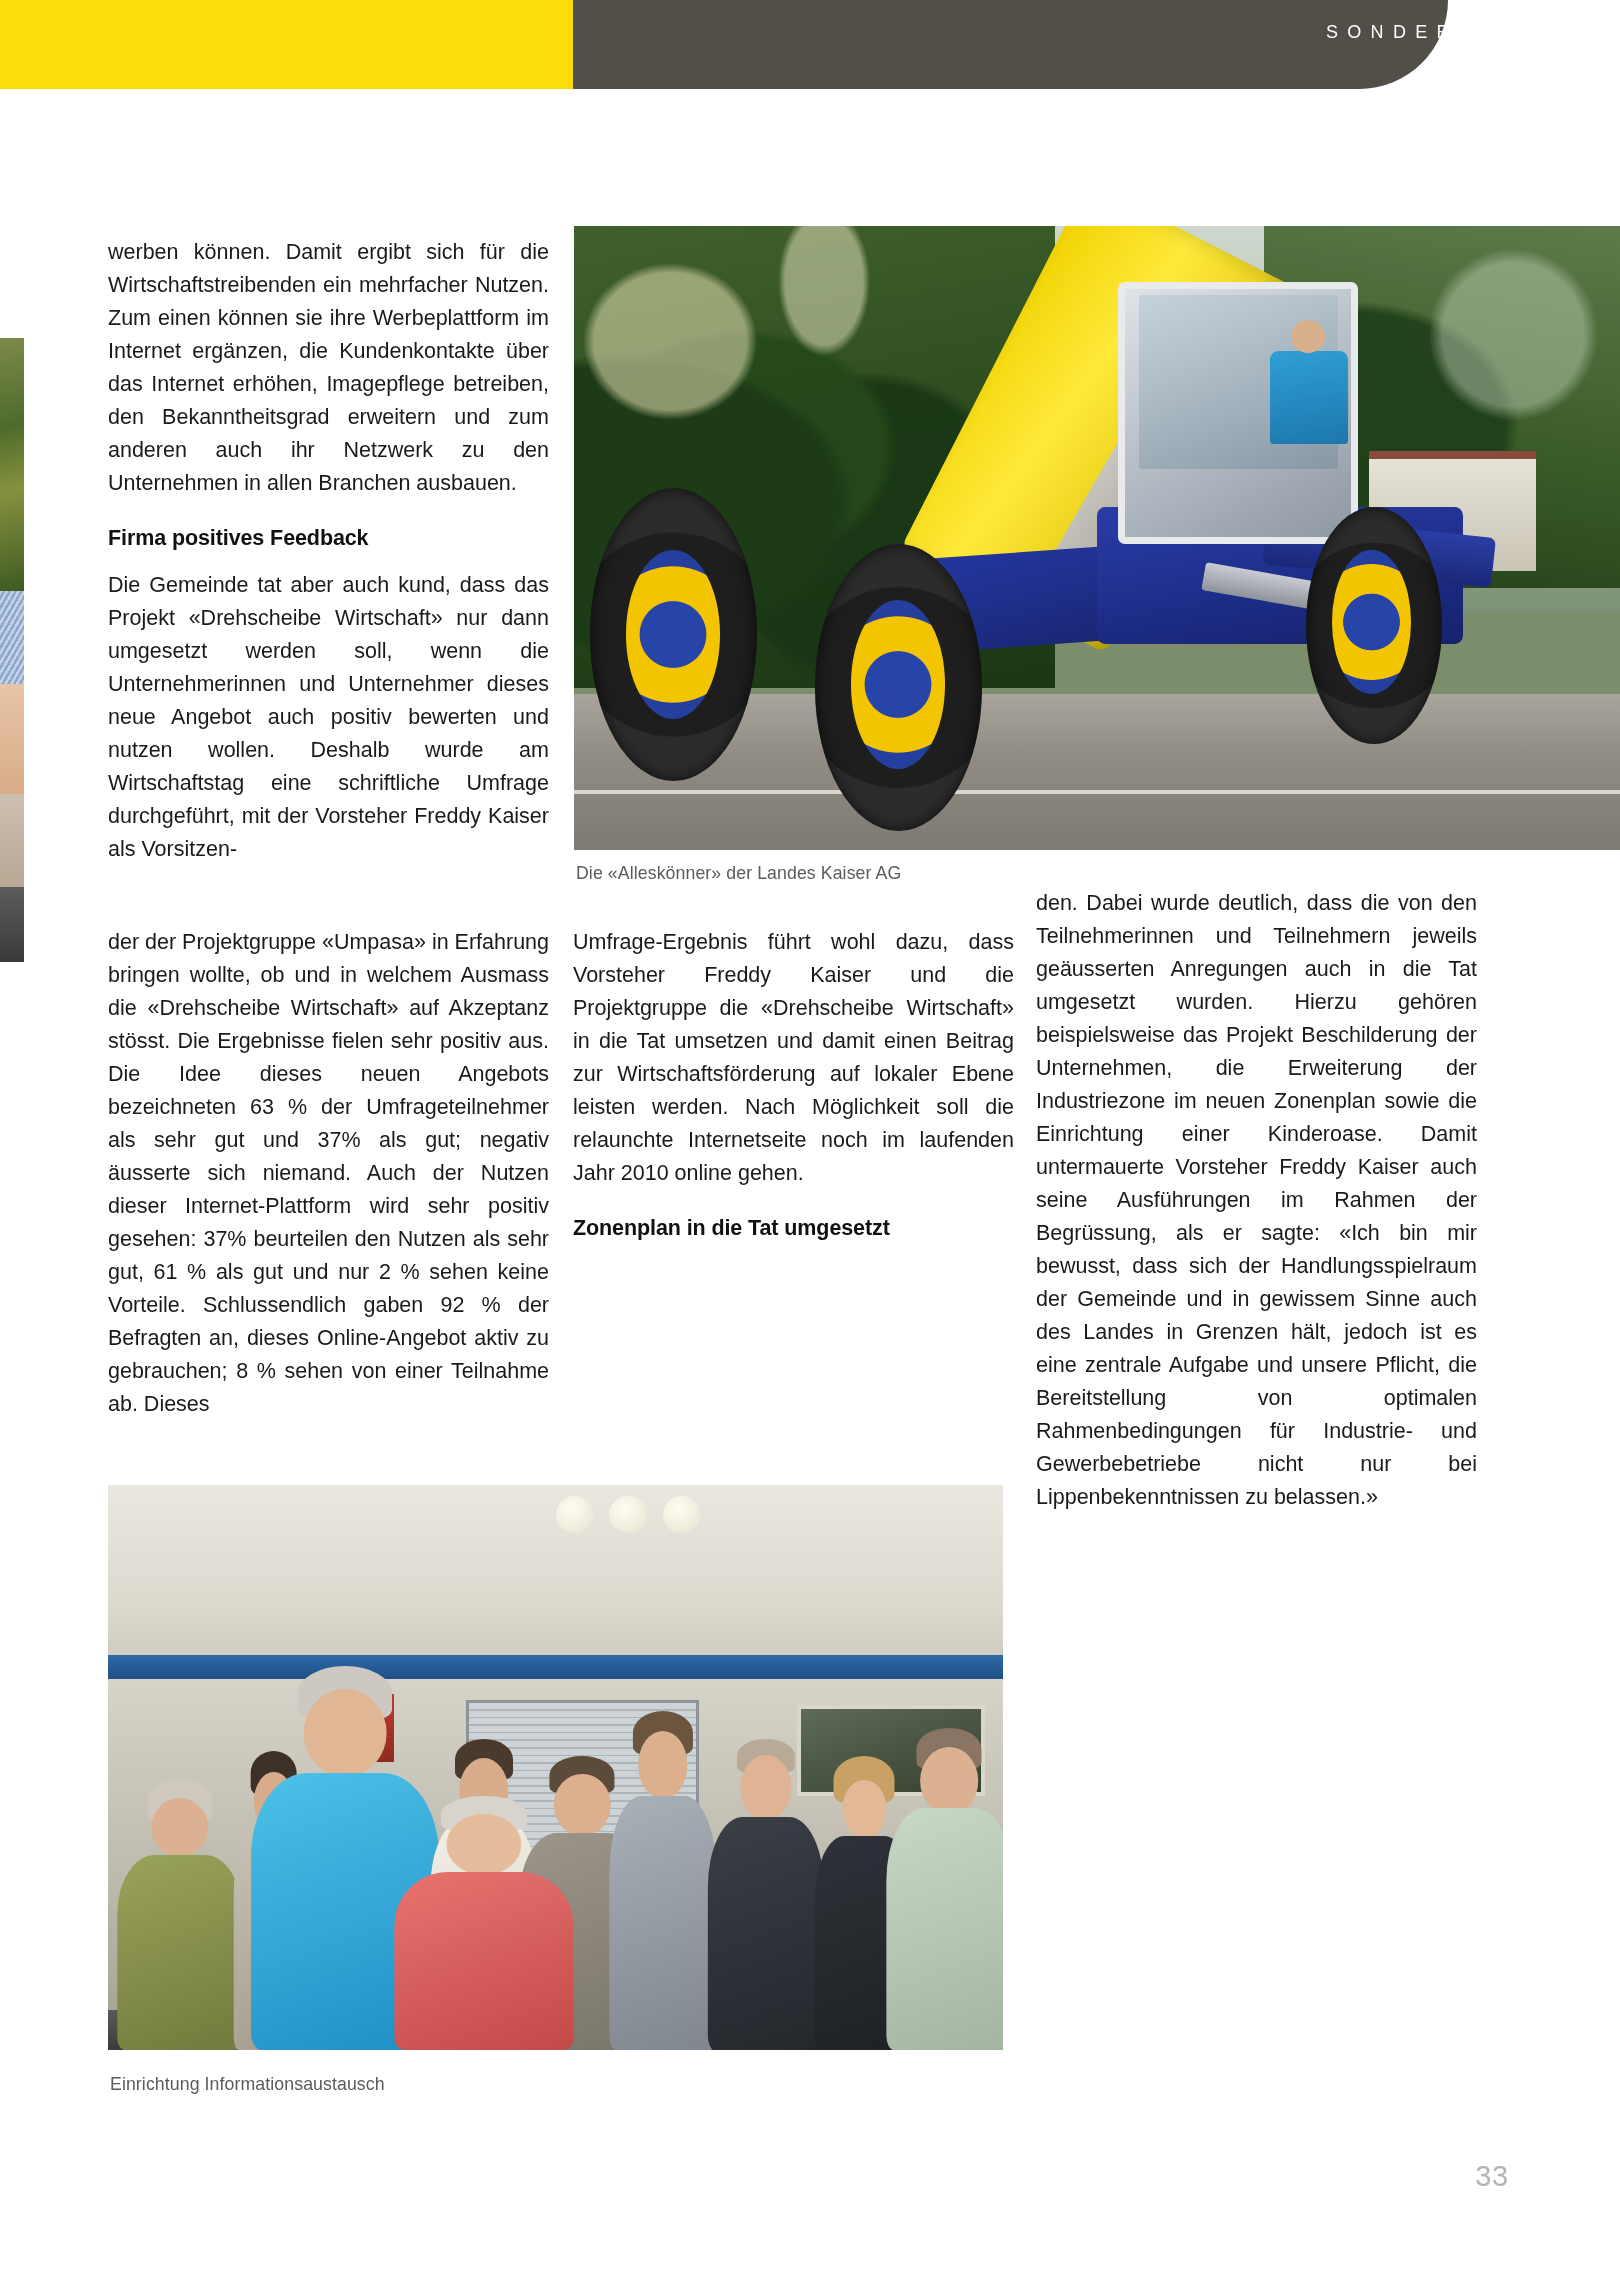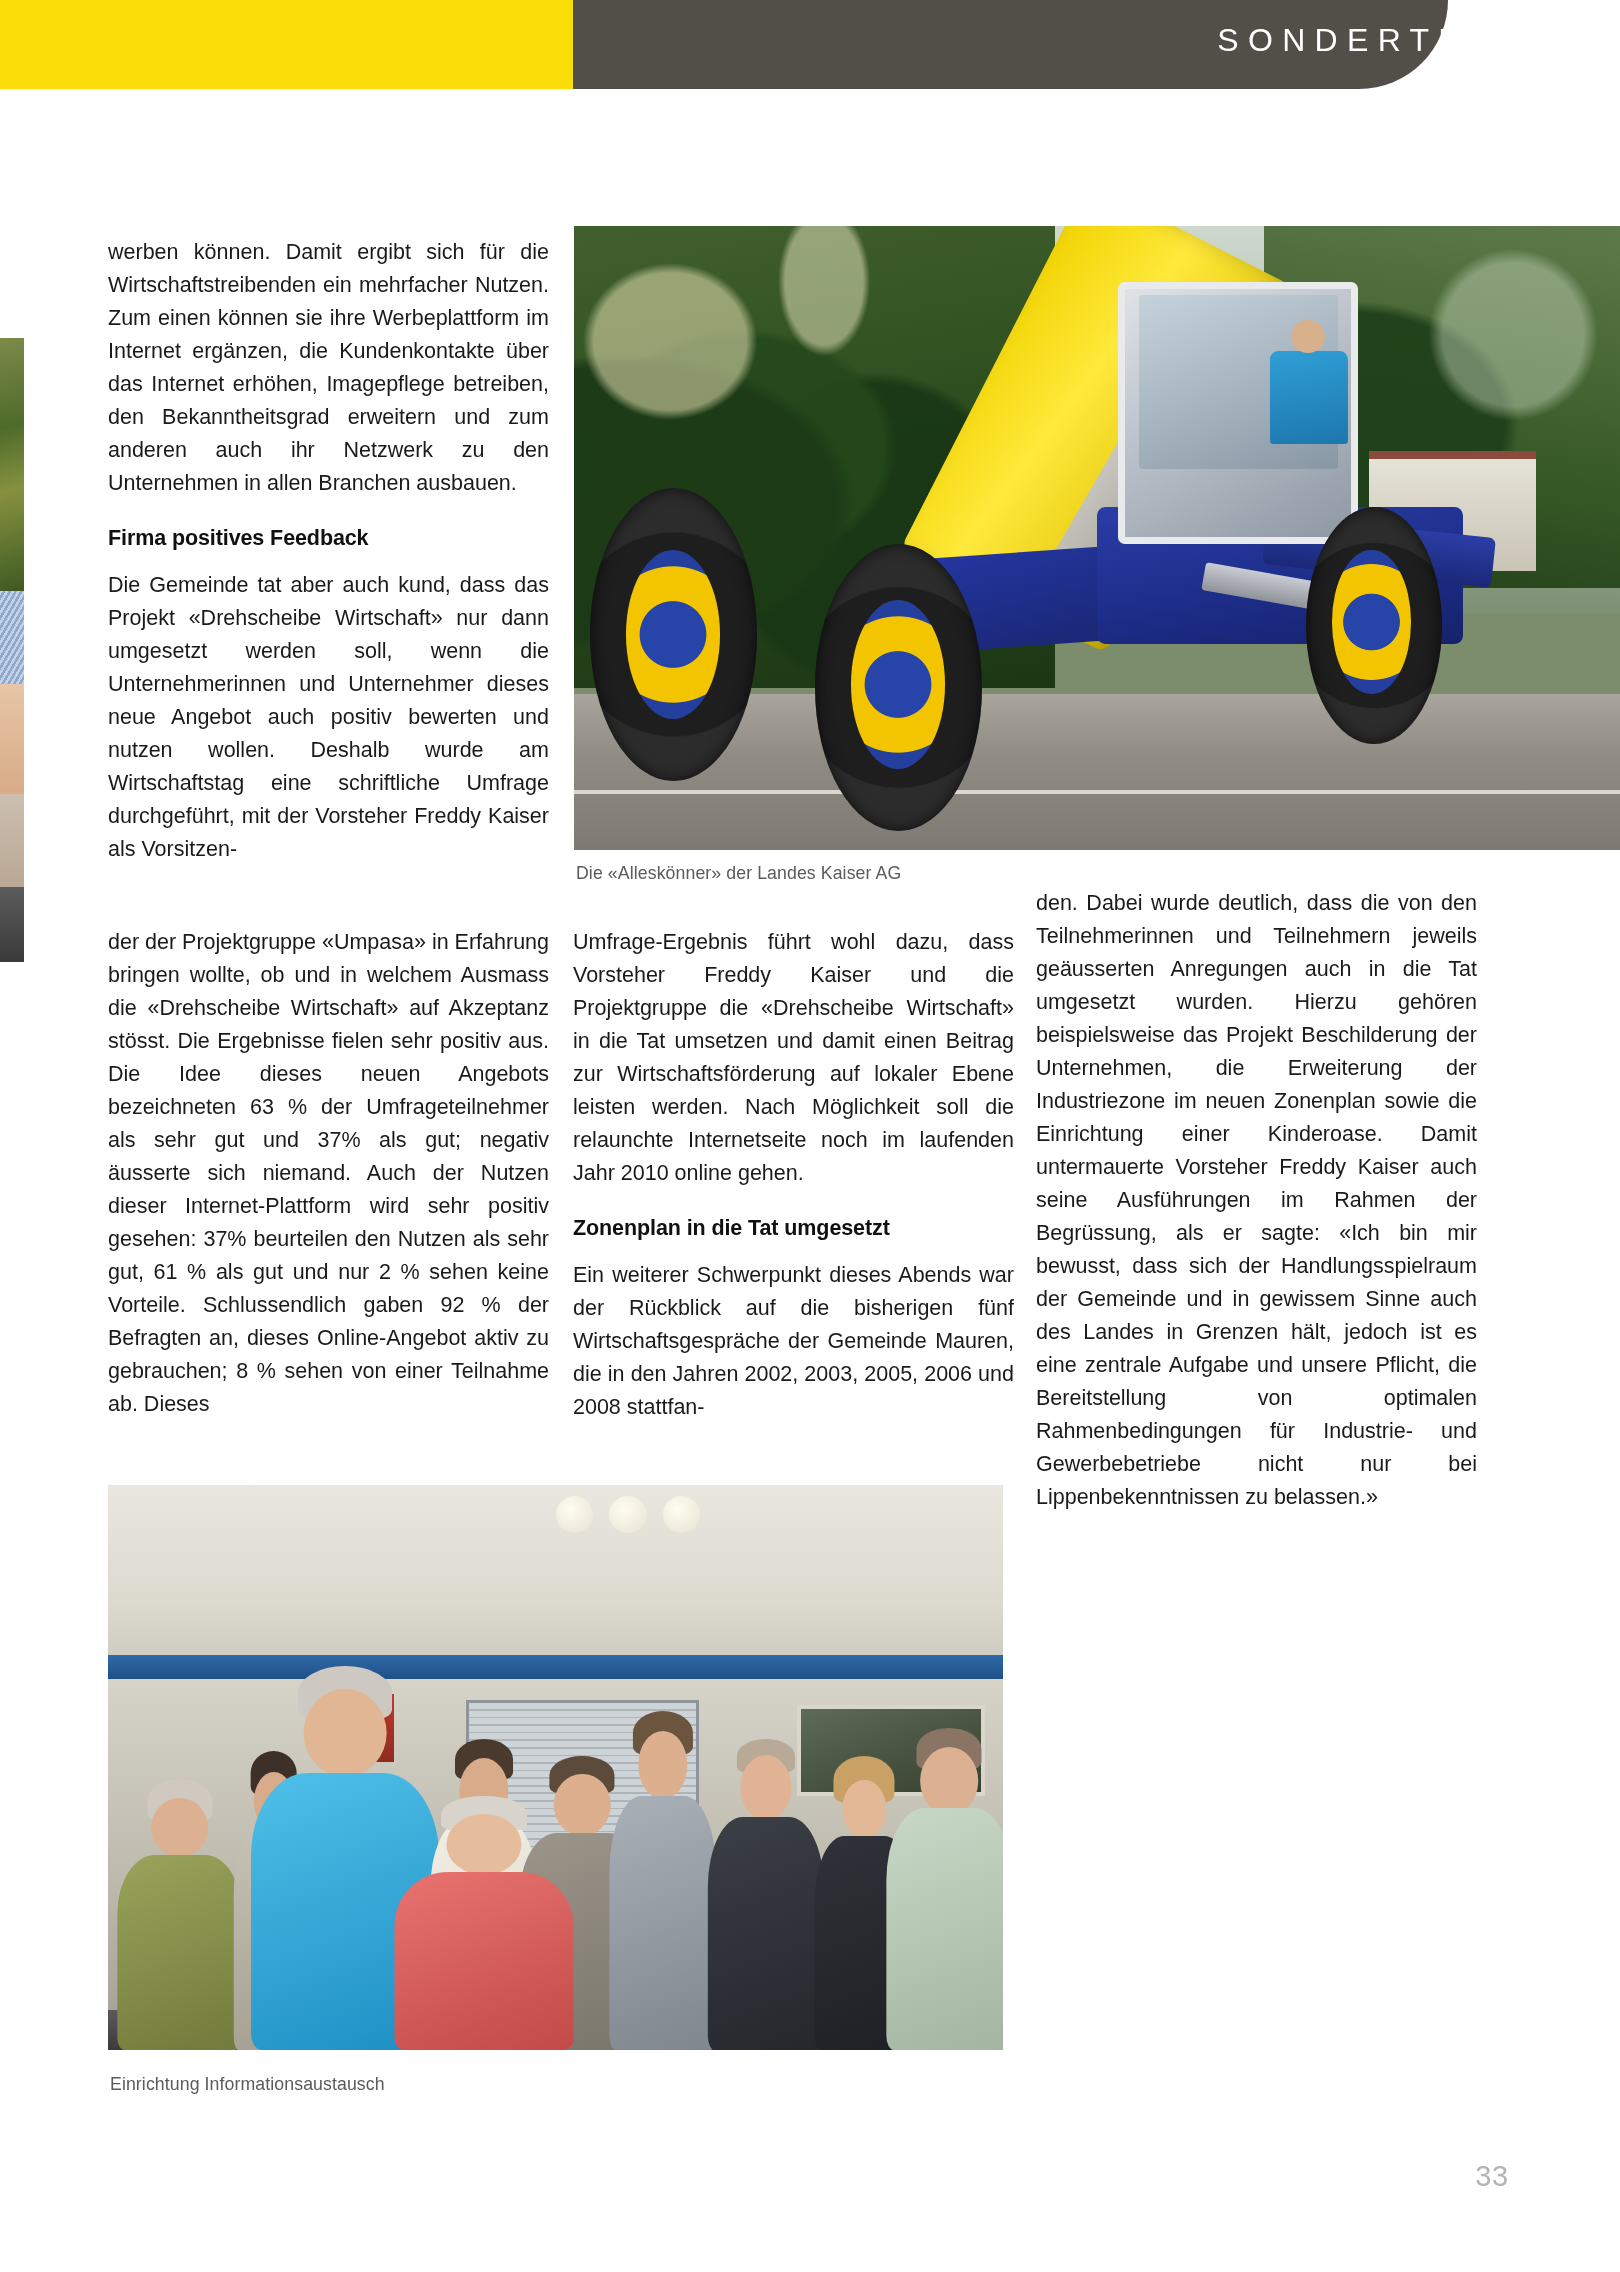--- a/index.html
+++ b/index.html
@@ -36,21 +36,21 @@
     height: 89px;
     background: #514f48;
     border-bottom-right-radius: 89px 89px;
     border-top-right-radius: 0;
   }
   .header-title {
     position: absolute;
     right: 52px;
     top: 22px;
     color: #ffffff;
-    font-size: 32px;
+    font-size: 18px;
     letter-spacing: 9.3px;
     font-weight: 400;
     white-space: nowrap;
     font-family: "Liberation Sans", sans-serif;
   }
 
   
   .bleed-sliver {
     position: absolute;
     left: 0;
@@ -362,21 +362,20 @@
 </div>
 <div class="caption cap-excavator">Die «Alleskönner» der Landes Kaiser AG</div>
 
 <div class="col col1-bot">
   <p class="body">der der Projektgruppe «Umpasa» in Erfahrung bringen wollte, ob und in welchem Ausmass die «Drehscheibe Wirtschaft» auf Akzeptanz stösst. Die Ergebnisse fielen sehr positiv aus. Die Idee dieses neuen Angebots bezeichneten 63 % der Umfrageteilnehmer als sehr gut und 37% als gut; negativ äusserte sich niemand. Auch der Nutzen dieser Internet-Plattform wird sehr positiv gesehen: 37% beurteilen den Nutzen als sehr gut, 61 % als gut und nur 2 % sehen keine Vorteile. Schlussendlich gaben 92 % der Befragten an, dieses Online-Angebot aktiv zu gebrauchen; 8 % sehen von einer Teilnahme ab. Dieses</p>
 </div>
 
 <div class="col col2">
   <p class="body">Umfrage-Ergebnis führt wohl dazu, dass Vorsteher Freddy Kaiser und die Projektgruppe die «Drehscheibe Wirtschaft» in die Tat umsetzen und damit einen Beitrag zur Wirtschaftsförderung auf lokaler Ebene leisten werden. Nach Möglichkeit soll die relaunchte Internetseite noch im laufenden Jahr 2010 online gehen.</p>
   <h2 class="sub">Zonenplan in die Tat umgesetzt</h2>
-  <p class="body">Ein weiterer Schwerpunkt dieses Abends war der Rückblick auf die bisherigen fünf Wirtschaftsgespräche der Gemeinde Mauren, die in den Jahren 2002, 2003, 2005, 2006 und 2008 stattfan-</p>
 </div>
 
 <div class="col col3">
   <p class="body">den. Dabei wurde deutlich, dass die von den Teilnehmerinnen und Teilnehmern jeweils geäusserten Anregungen auch in die Tat umgesetzt wurden. Hierzu gehören beispielsweise das Projekt Beschilderung der Unternehmen, die Erweiterung der Industriezone im neuen Zonenplan sowie die Einrichtung einer Kinderoase. Damit untermauerte Vorsteher Freddy Kaiser auch seine Ausführungen im Rahmen der Begrüssung, als er sagte: «Ich bin mir bewusst, dass sich der Handlungsspielraum der Gemeinde und in gewissem Sinne auch des Landes in Grenzen hält, jedoch ist es eine zentrale Aufgabe und unsere Pflicht, die Bereitstellung von optimalen Rahmenbedingungen für Industrie- und Gewerbebetriebe nicht nur bei Lippenbekenntnissen zu belassen.»</p>
 </div>
 
 <div class="photo-group">
   <div class="pg-wallup"></div>
   <div class="pg-lamp l1"></div>
   <div class="pg-lamp l2"></div>

